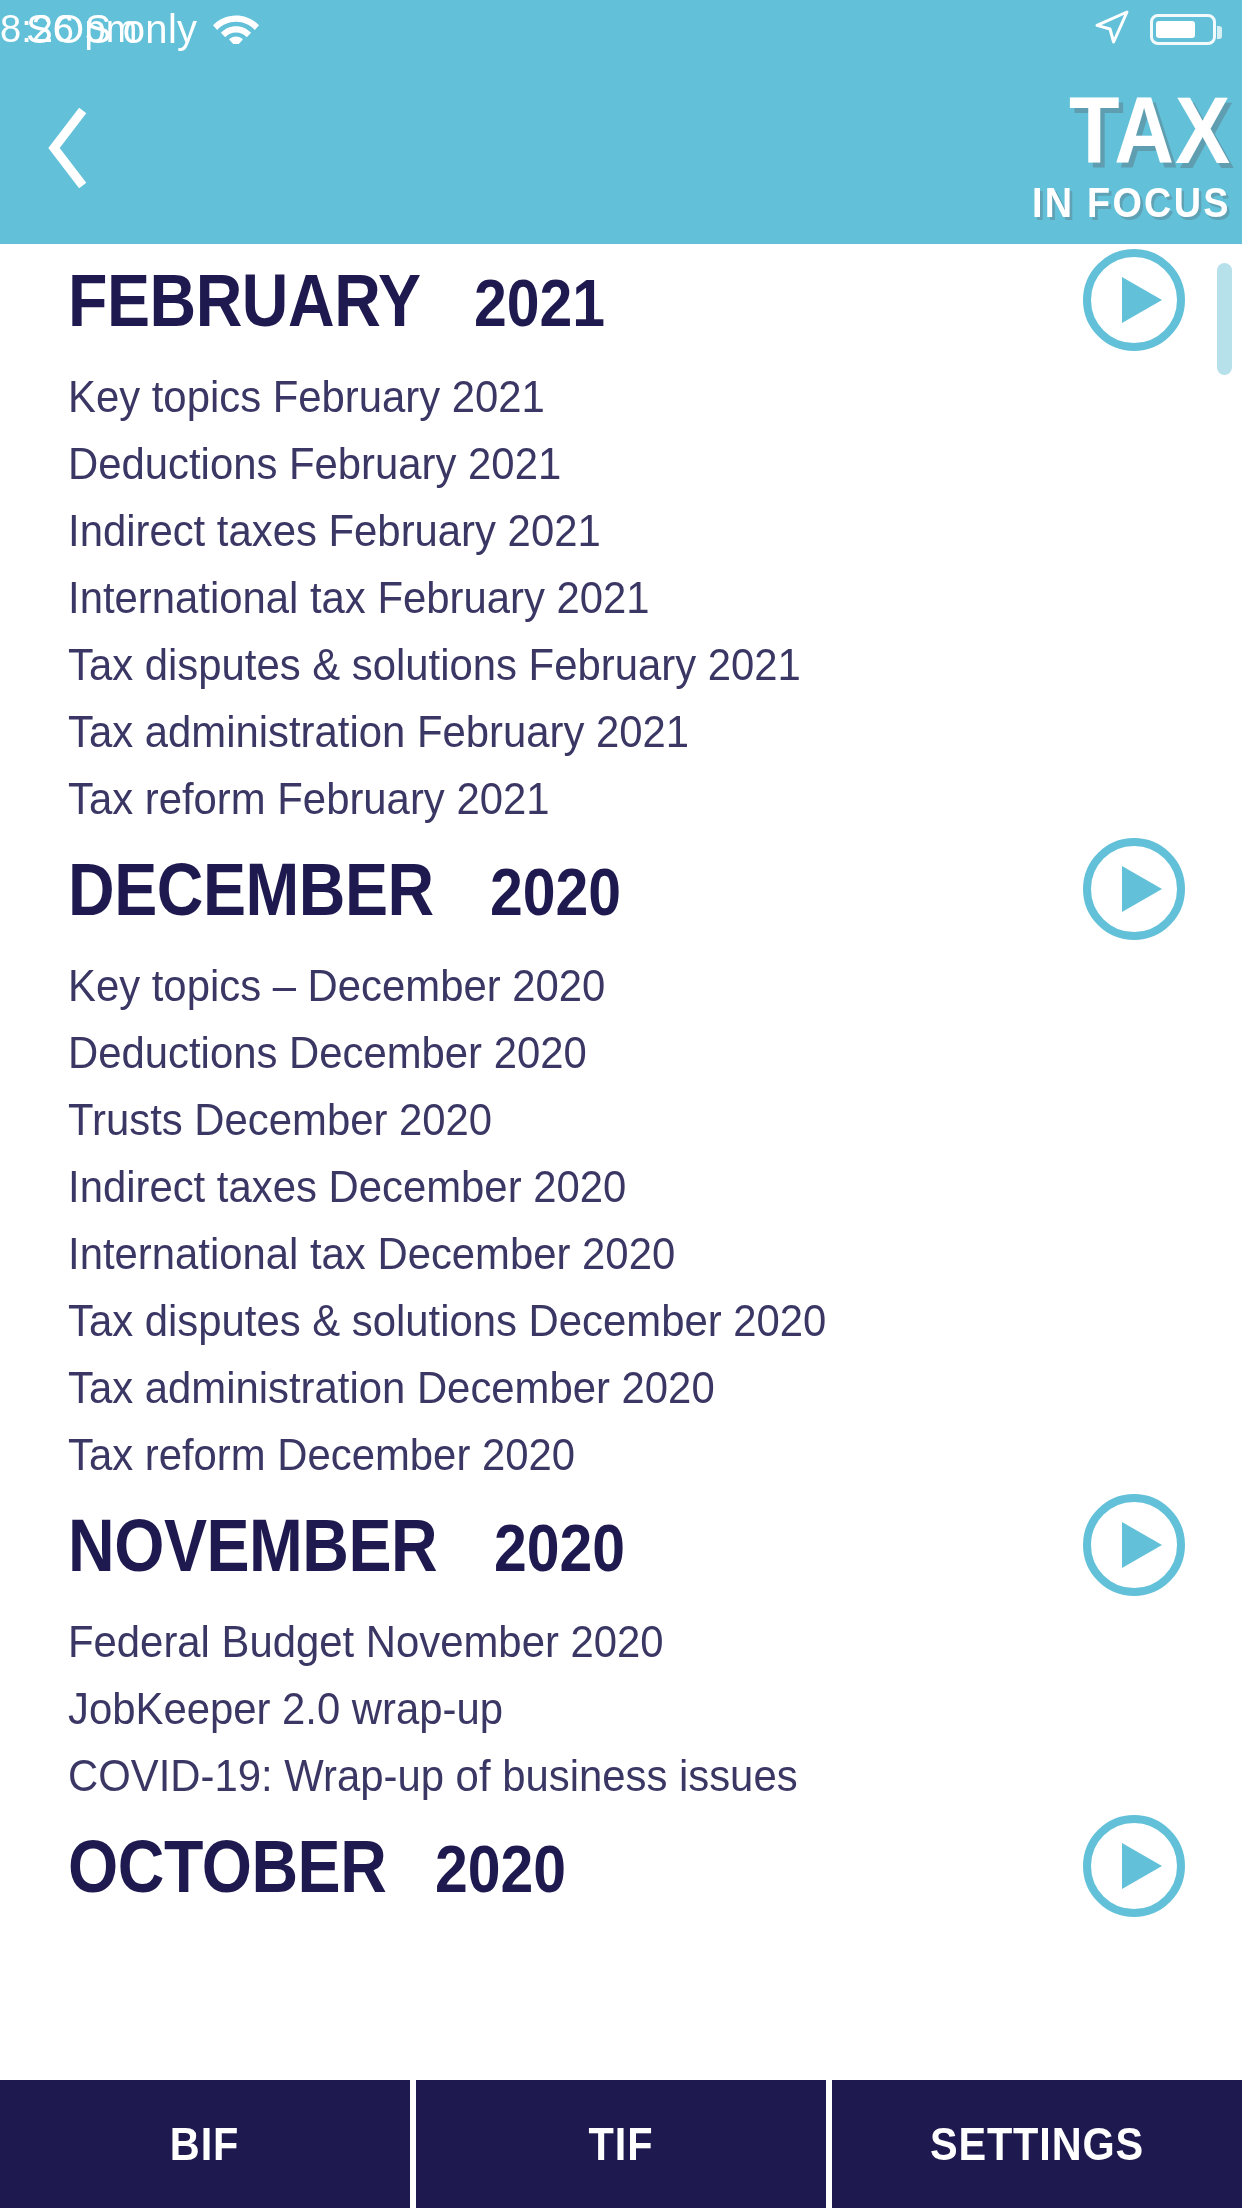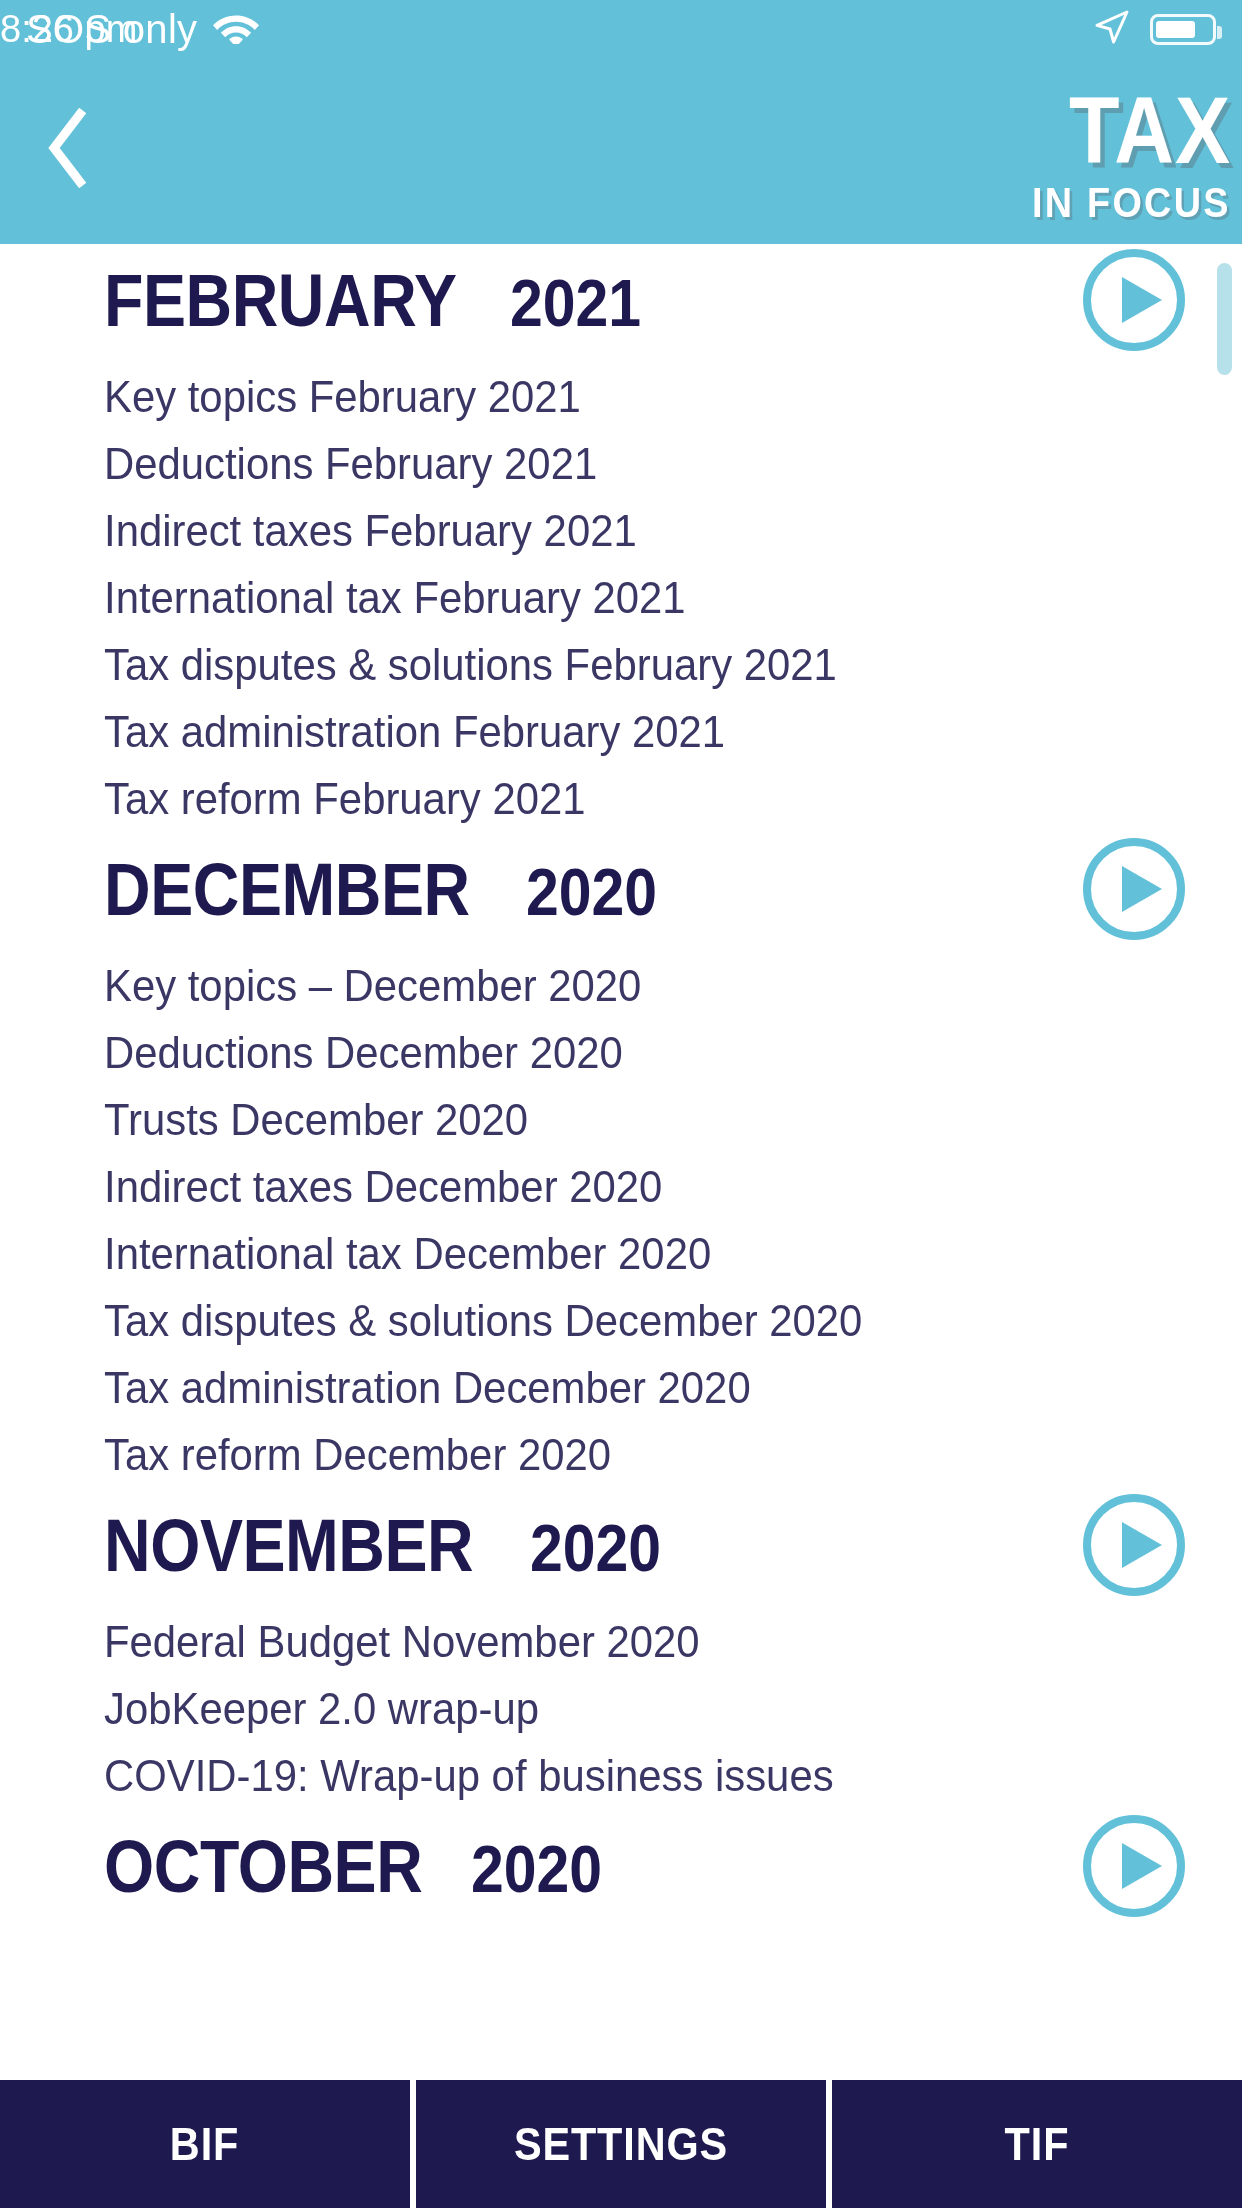--- a/index.html
+++ b/index.html
@@ -115,21 +115,21 @@
   .scrollbar {
     position:absolute;
     right:10px; top:19px;
     width:15px; height:112px;
     background:#b6e0ea;
     border-radius:8px;
   }
 
   .section {
     position:relative;
-    padding-left:104px;
+    padding-left:68px;
     padding-right:130px;
   }
   .section-head {
     position:relative;
     display:flex; align-items:center;
     height:112px;
   }
   .month-title {
     white-space:nowrap;
     line-height:1;
@@ -306,20 +306,20 @@
           </div>
         </div>
       </div>
   </div>
 
   <div class="tabbar">
     <div class="tab">
         <span>BIF</span>
       </div>
     <div class="tab">
+        <span>TIF</span>
+      </div>
+    <div class="tab">
         <span>SETTINGS</span>
       </div>
-    <div class="tab">
-        <span>TIF</span>
-      </div>
   </div>
 
 </div>
 
 </body></html>

